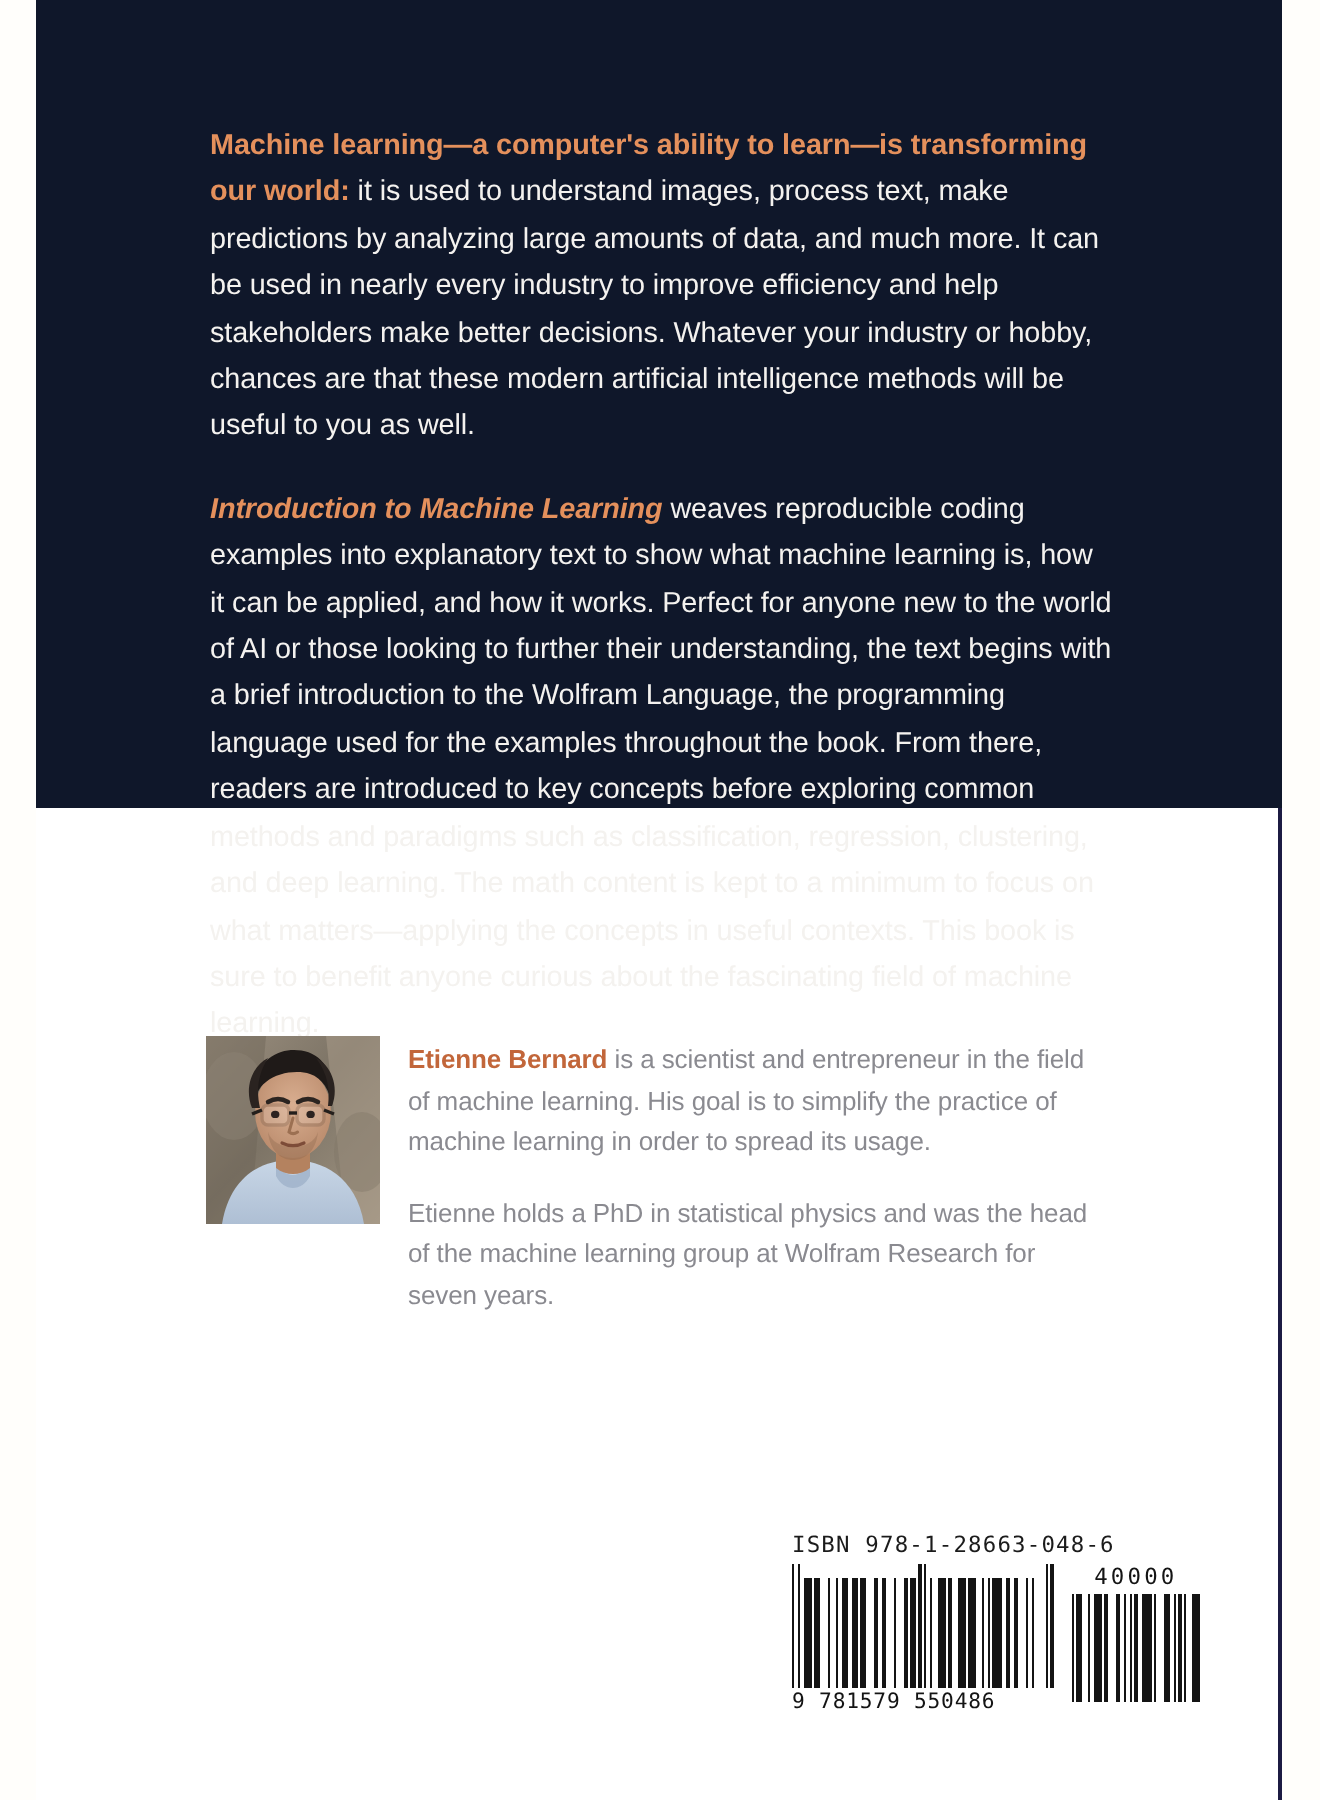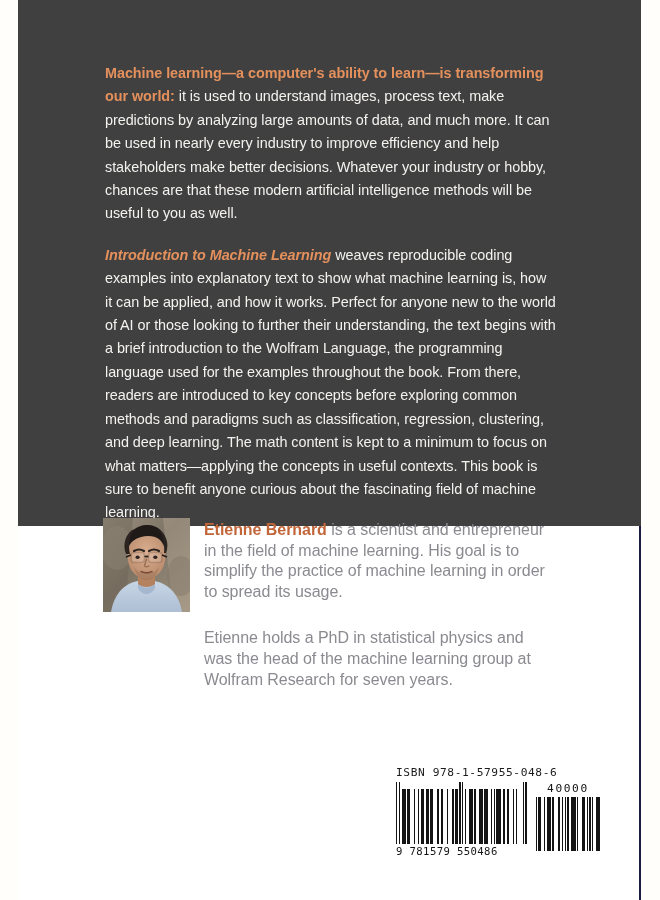--- a/index.html
+++ b/index.html
@@ -35,22 +35,22 @@
     border-right: 2px solid #1c1b42;
     box-sizing: border-box;
   }
 
   
   #blurb-panel {
     position: absolute;
     left: 18px;
     top: 0;
     width: 623px;
-    height: 526px;
-    background: #404040;
+    height: 404px;
+    background: #0f172a;
     box-sizing: border-box;
   }
 
   #blurb-text {
     position: absolute;
     left: 87px;
     top: 62px;
     width: 452px;
   }
 
@@ -99,25 +99,25 @@
   #author-photo svg { display: block; }
 
   #bio-col {
     flex: 1 1 auto;
     padding-top: 2px;
   }
 
   .bio-para {
     margin: 0;
     color: #8a8a90;
-    font-size: 16px;
+    font-size: 13px;
     line-height: 20.6px;
     letter-spacing: -0.05px;
   }
-  .bio-para + .bio-para { margin-top: 26px; }
+  .bio-para + .bio-para { margin-top: 15px; }
 
   .author-name {
     color: #c2663a;
     font-weight: bold;
   }
 
   #bio-bottom {
     margin-top: 15px;
     width: 452px;
   }
@@ -255,21 +255,21 @@
         <p class="bio-para">Etienne holds a PhD in statistical physics and was the head of the machine learning group at Wolfram Research for seven years.</p>
       </div>
 
     </div>
 
 
   </div>
 
   <div id="barcode-block">
 
-    <div id="isbn-line">ISBN 978-1-57955-048-6</div>
+    <div id="isbn-line">ISBN 978-1-28663-048-6</div>
 
     <div id="barcode-row">
 
       <div id="ean13-wrap">
         <div class="bars" id="ean13-bars">
             <i style="width: 1.38px; height: 100%;"></i>
             <i class="sp" style="width: 1.38px; height: 100%;"></i>
             <i style="width: 1.38px; height: 100%;"></i>
             <i class="sp" style="width: 1.38px;"></i>
             <i style="width: 1.38px; height: 88%;"></i>

